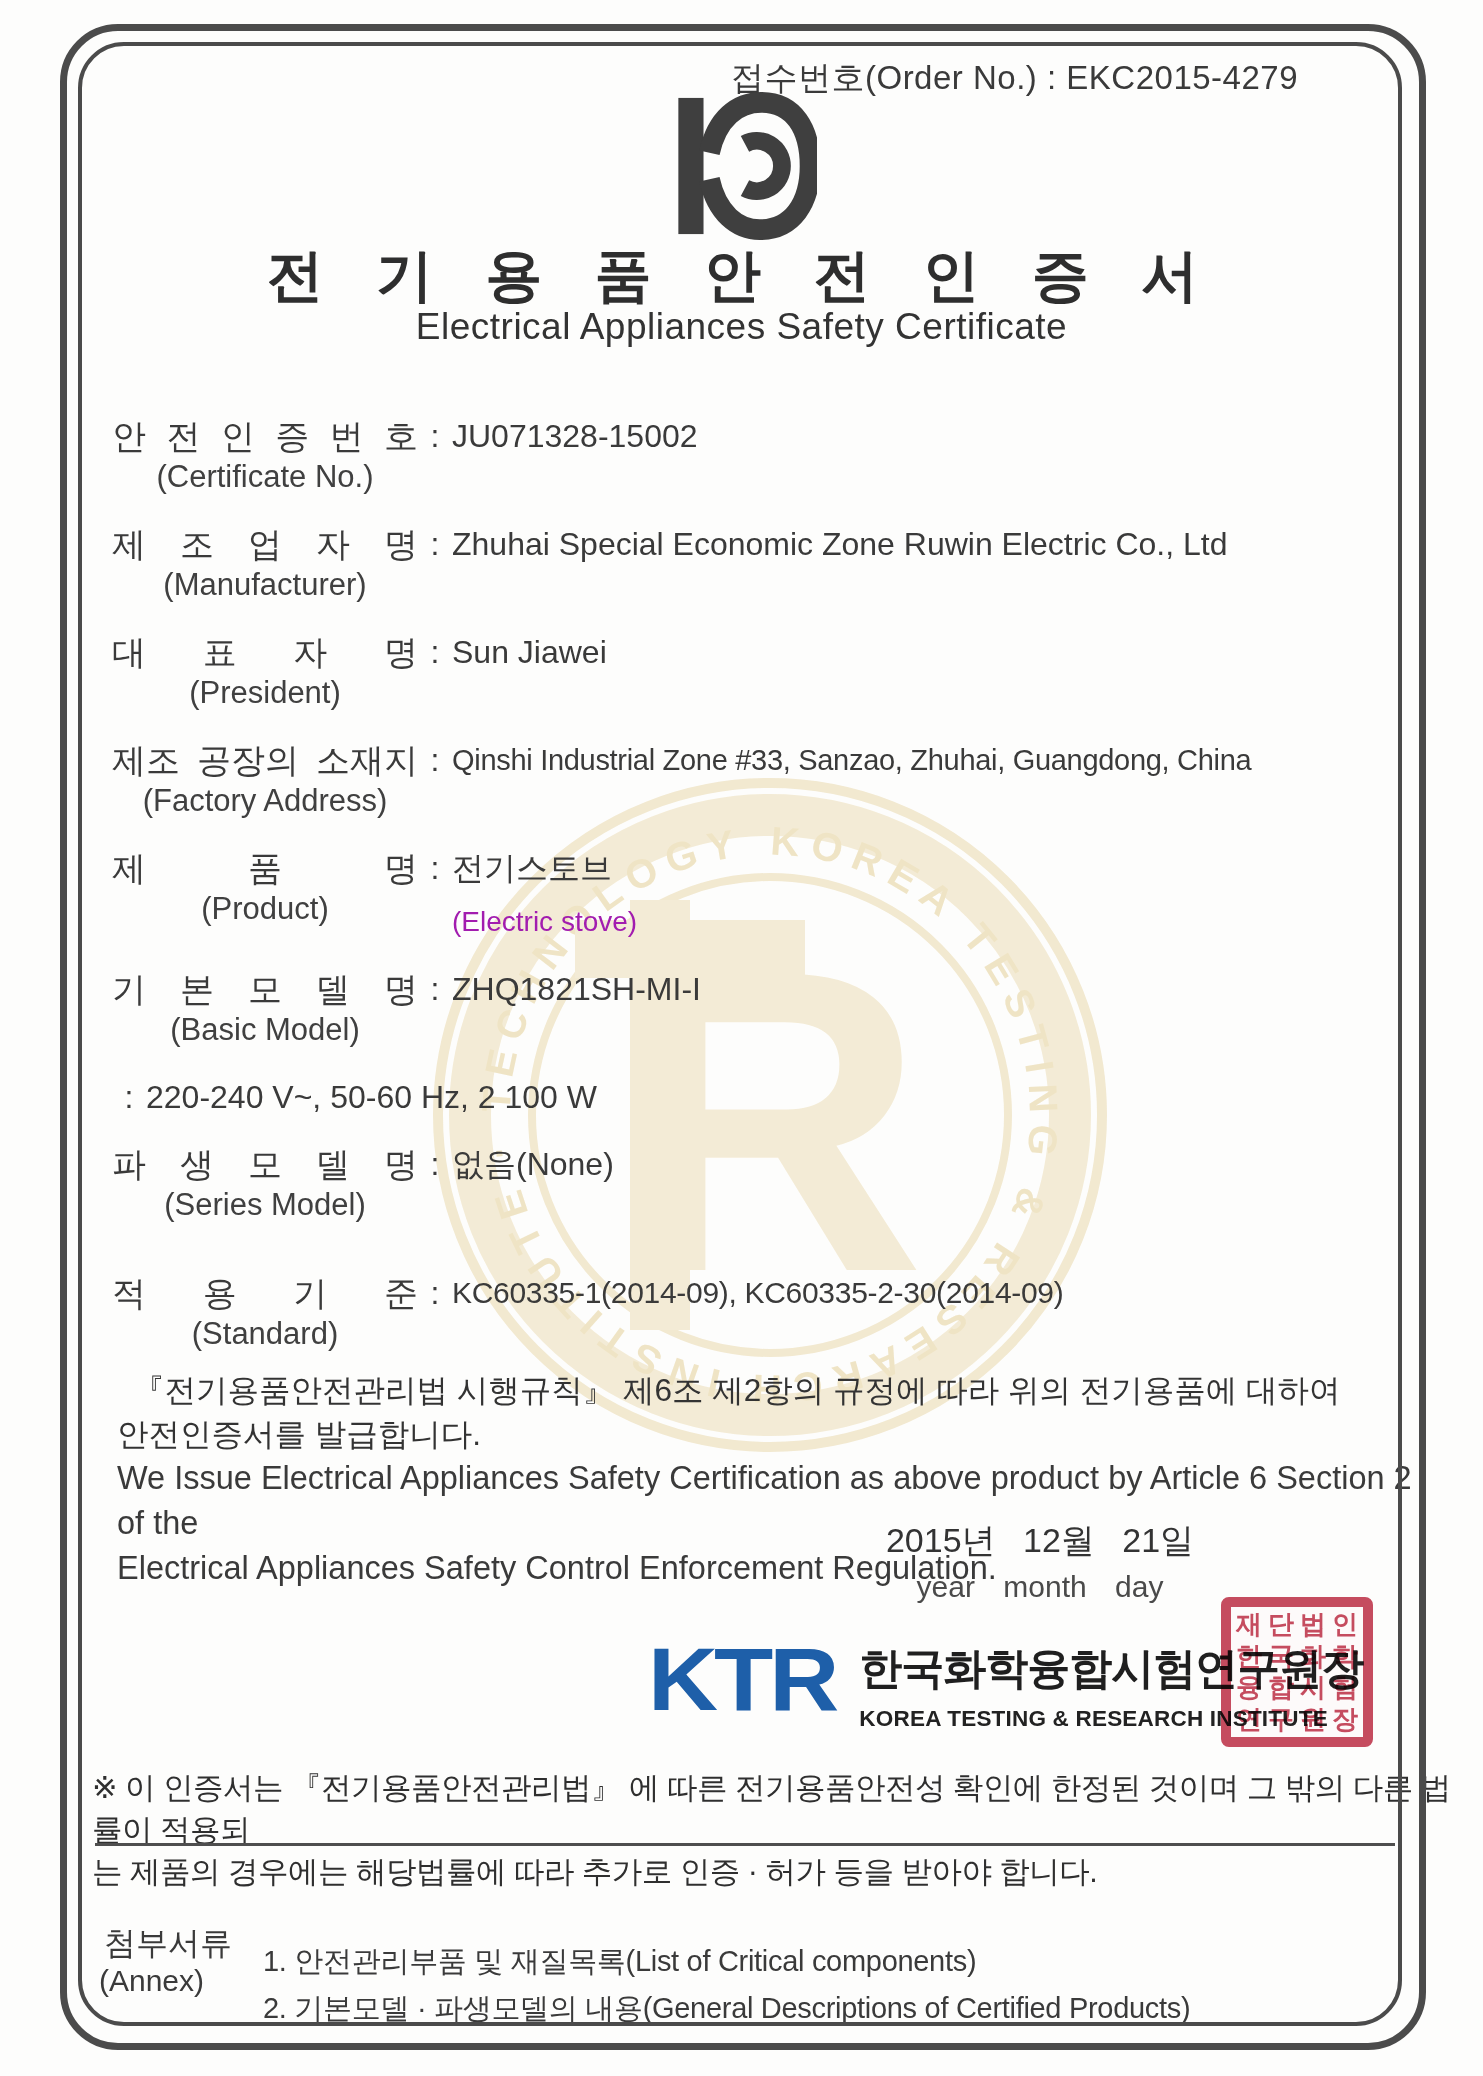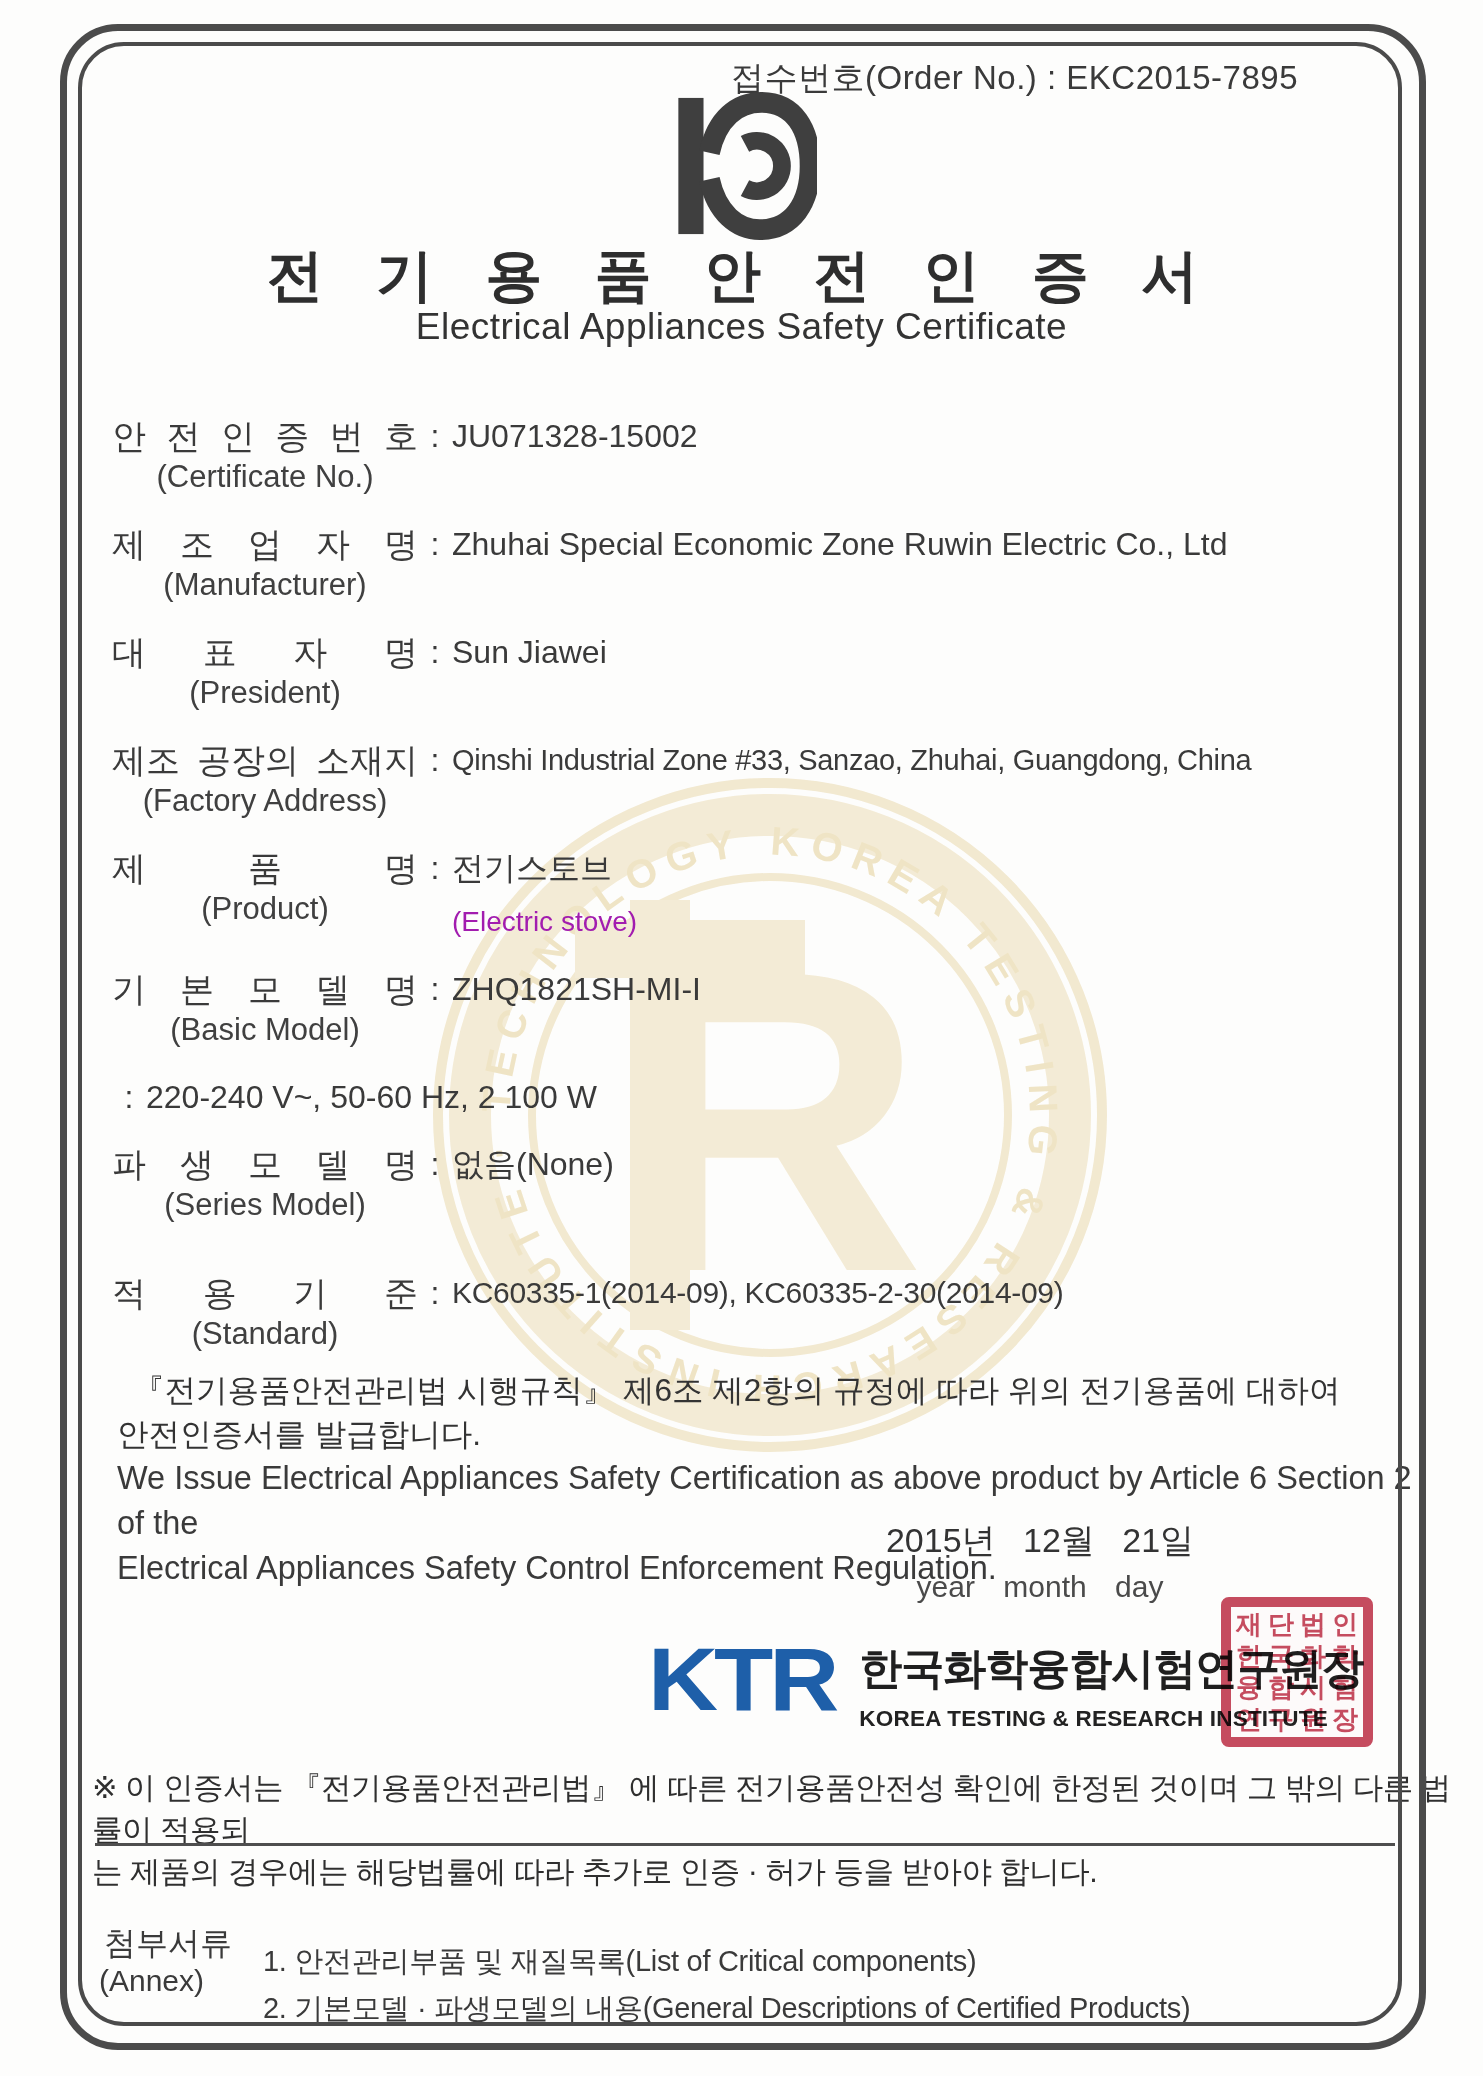--- a/index.html
+++ b/index.html
@@ -111,21 +111,21 @@
       <textPath href="#wm-circle">KOREA TESTING &amp; RESEARCH INSTITUTE · TECHNOLOGY · RELIABILITY · </textPath>
     </text>
     <text x="345" y="500" text-anchor="middle" font-family="Liberation Sans,sans-serif" font-size="430" font-weight="700" fill="#f3ead2">R</text>
     <rect x="205" y="130" width="60" height="430" fill="#f3ead2"></rect>
     <rect x="150" y="150" width="230" height="58" fill="#f3ead2"></rect>
   </svg>
 
   <div class="border-outer"></div>
   <div class="border-inner"></div>
 
-  <div class="order-no">접수번호(Order No.) : EKC2015-7895</div>
+  <div class="order-no">접수번호(Order No.) : EKC2015-4279</div>
 
   <svg class="kc-logo" viewBox="0 0 100 100">
     <rect x="7" y="4" width="17" height="92" fill="#3f3f3f"></rect>
     <path d="M28 41 C33 18 47 7 63 7 C85 7 96 25 96 50 C96 75 84 93 62 93 C47 93 33 82 28 59" fill="none" stroke="#3f3f3f" stroke-width="14"></path>
     <path d="M52 65 A17 17 0 1 0 52 35" fill="none" stroke="#3f3f3f" stroke-width="12"></path>
   </svg>
 
   <div class="title-kor">전 기 용 품 안 전 인 증 서</div>
   <div class="title-eng">Electrical Appliances Safety Certificate</div>
 

